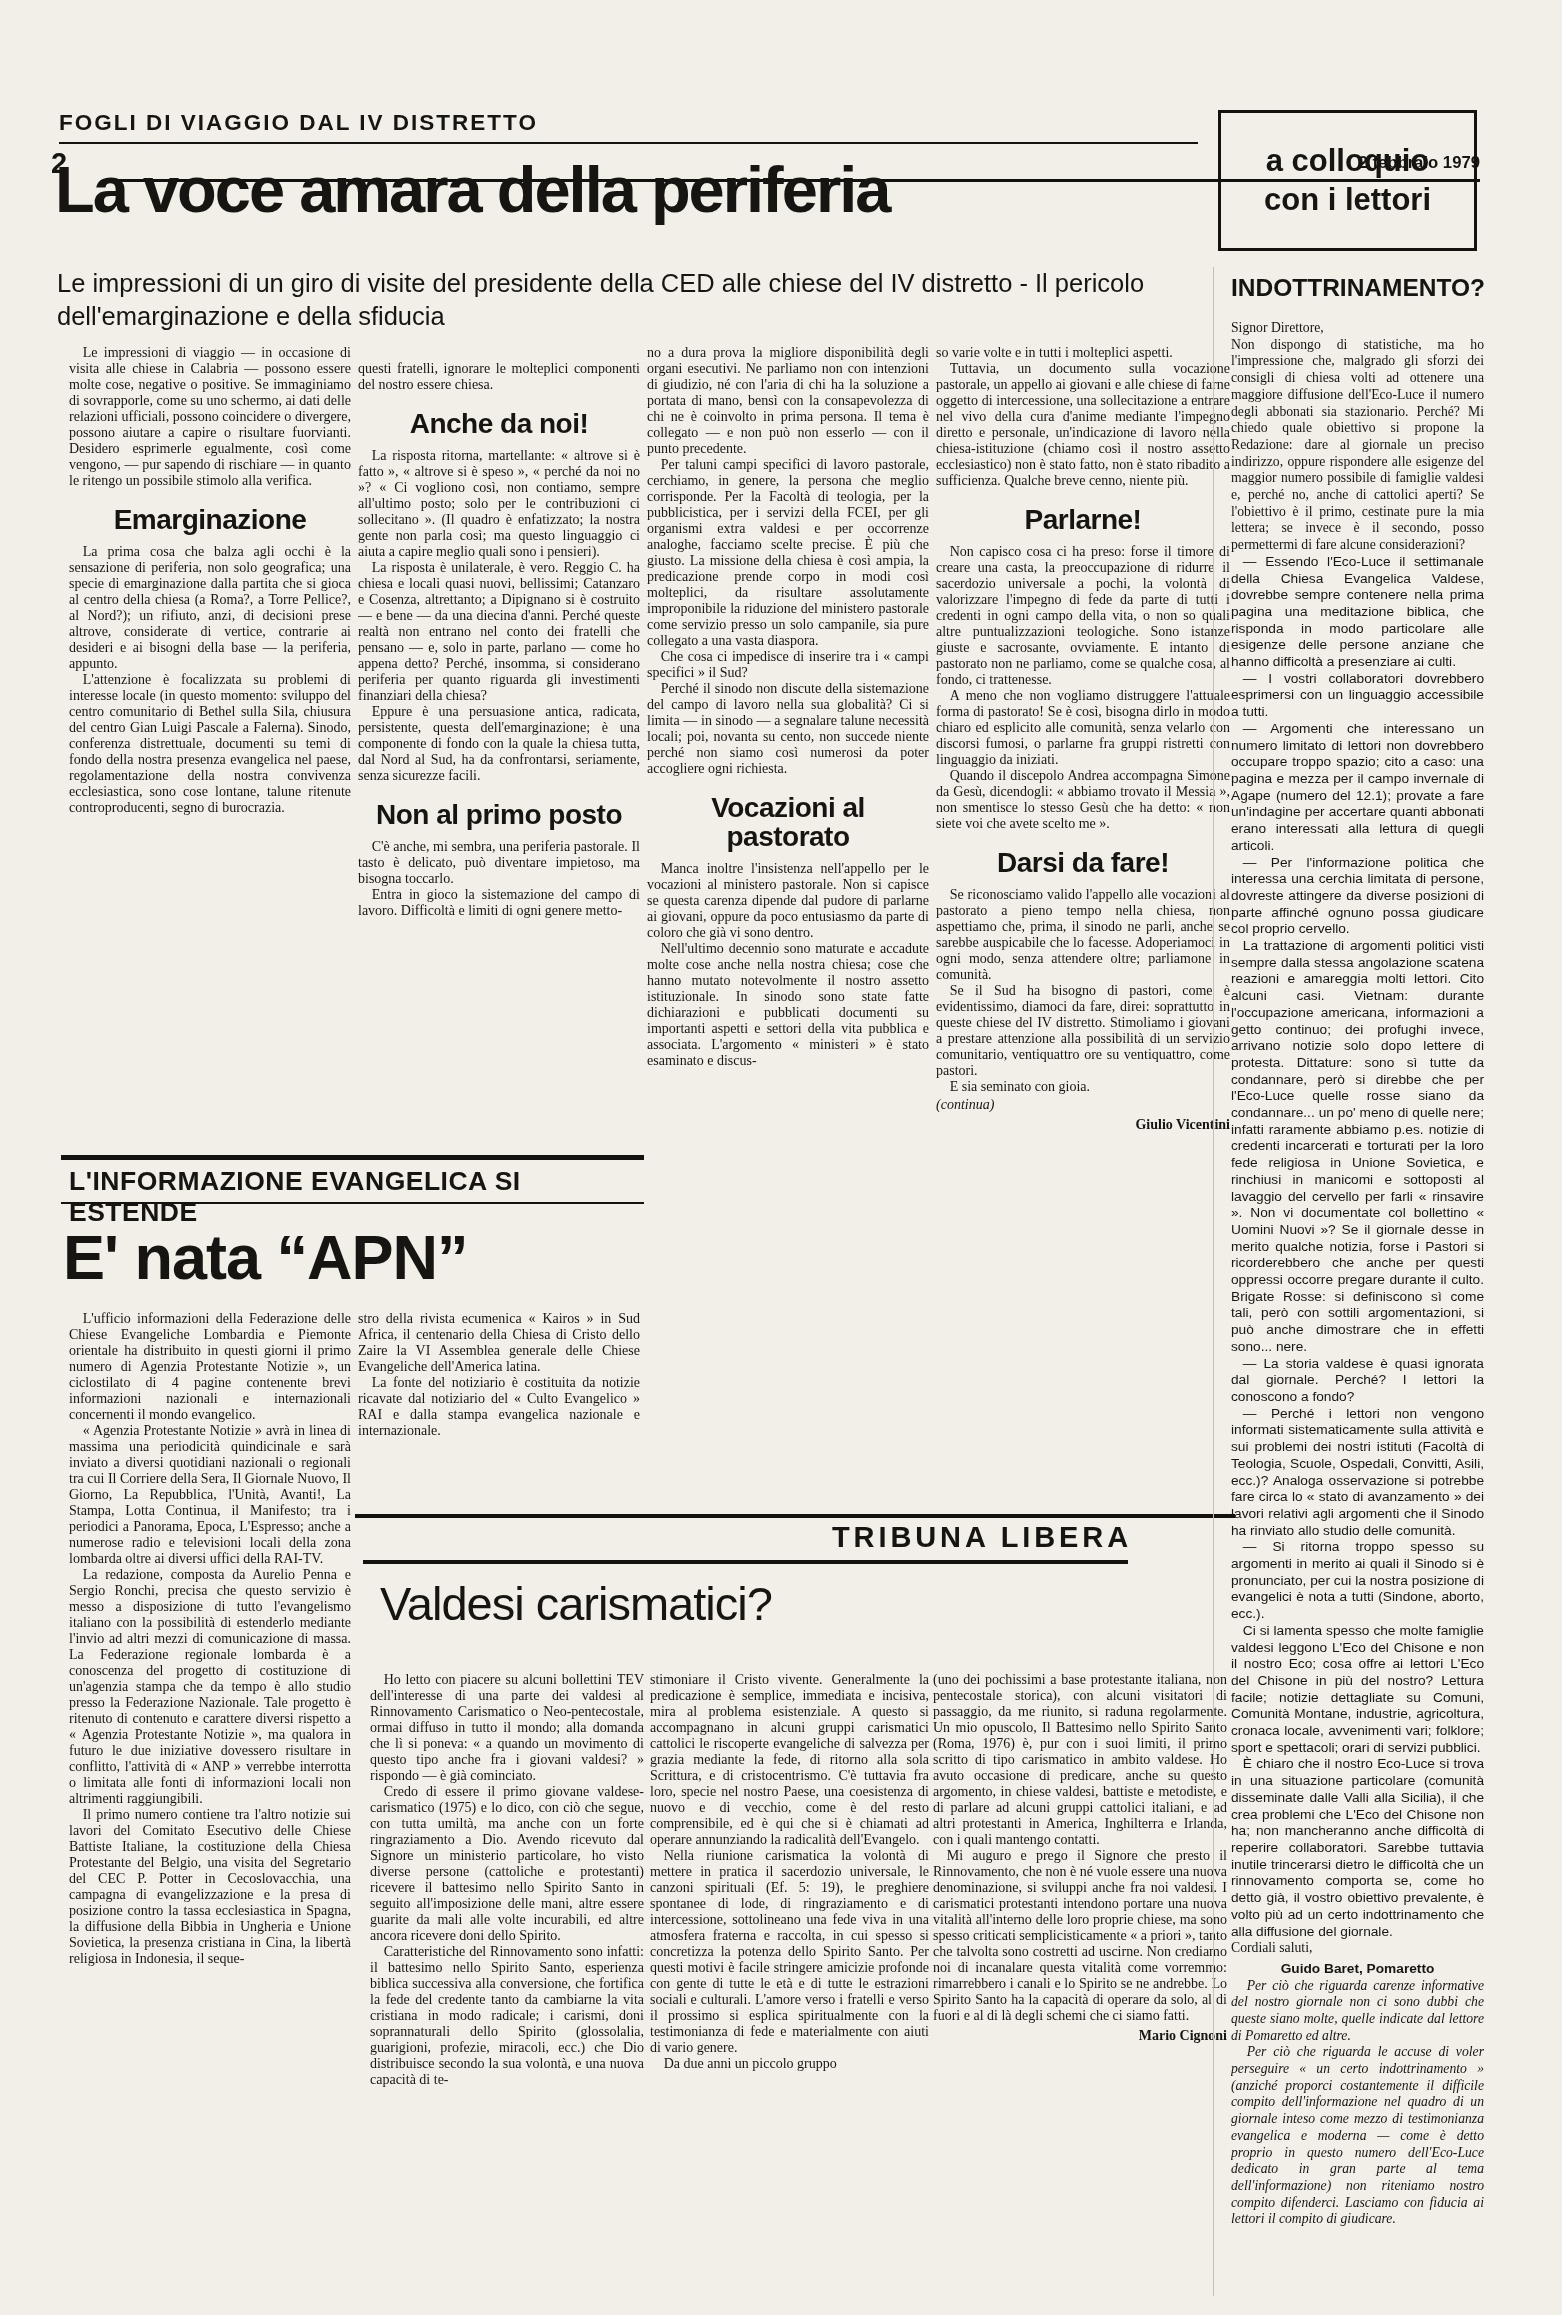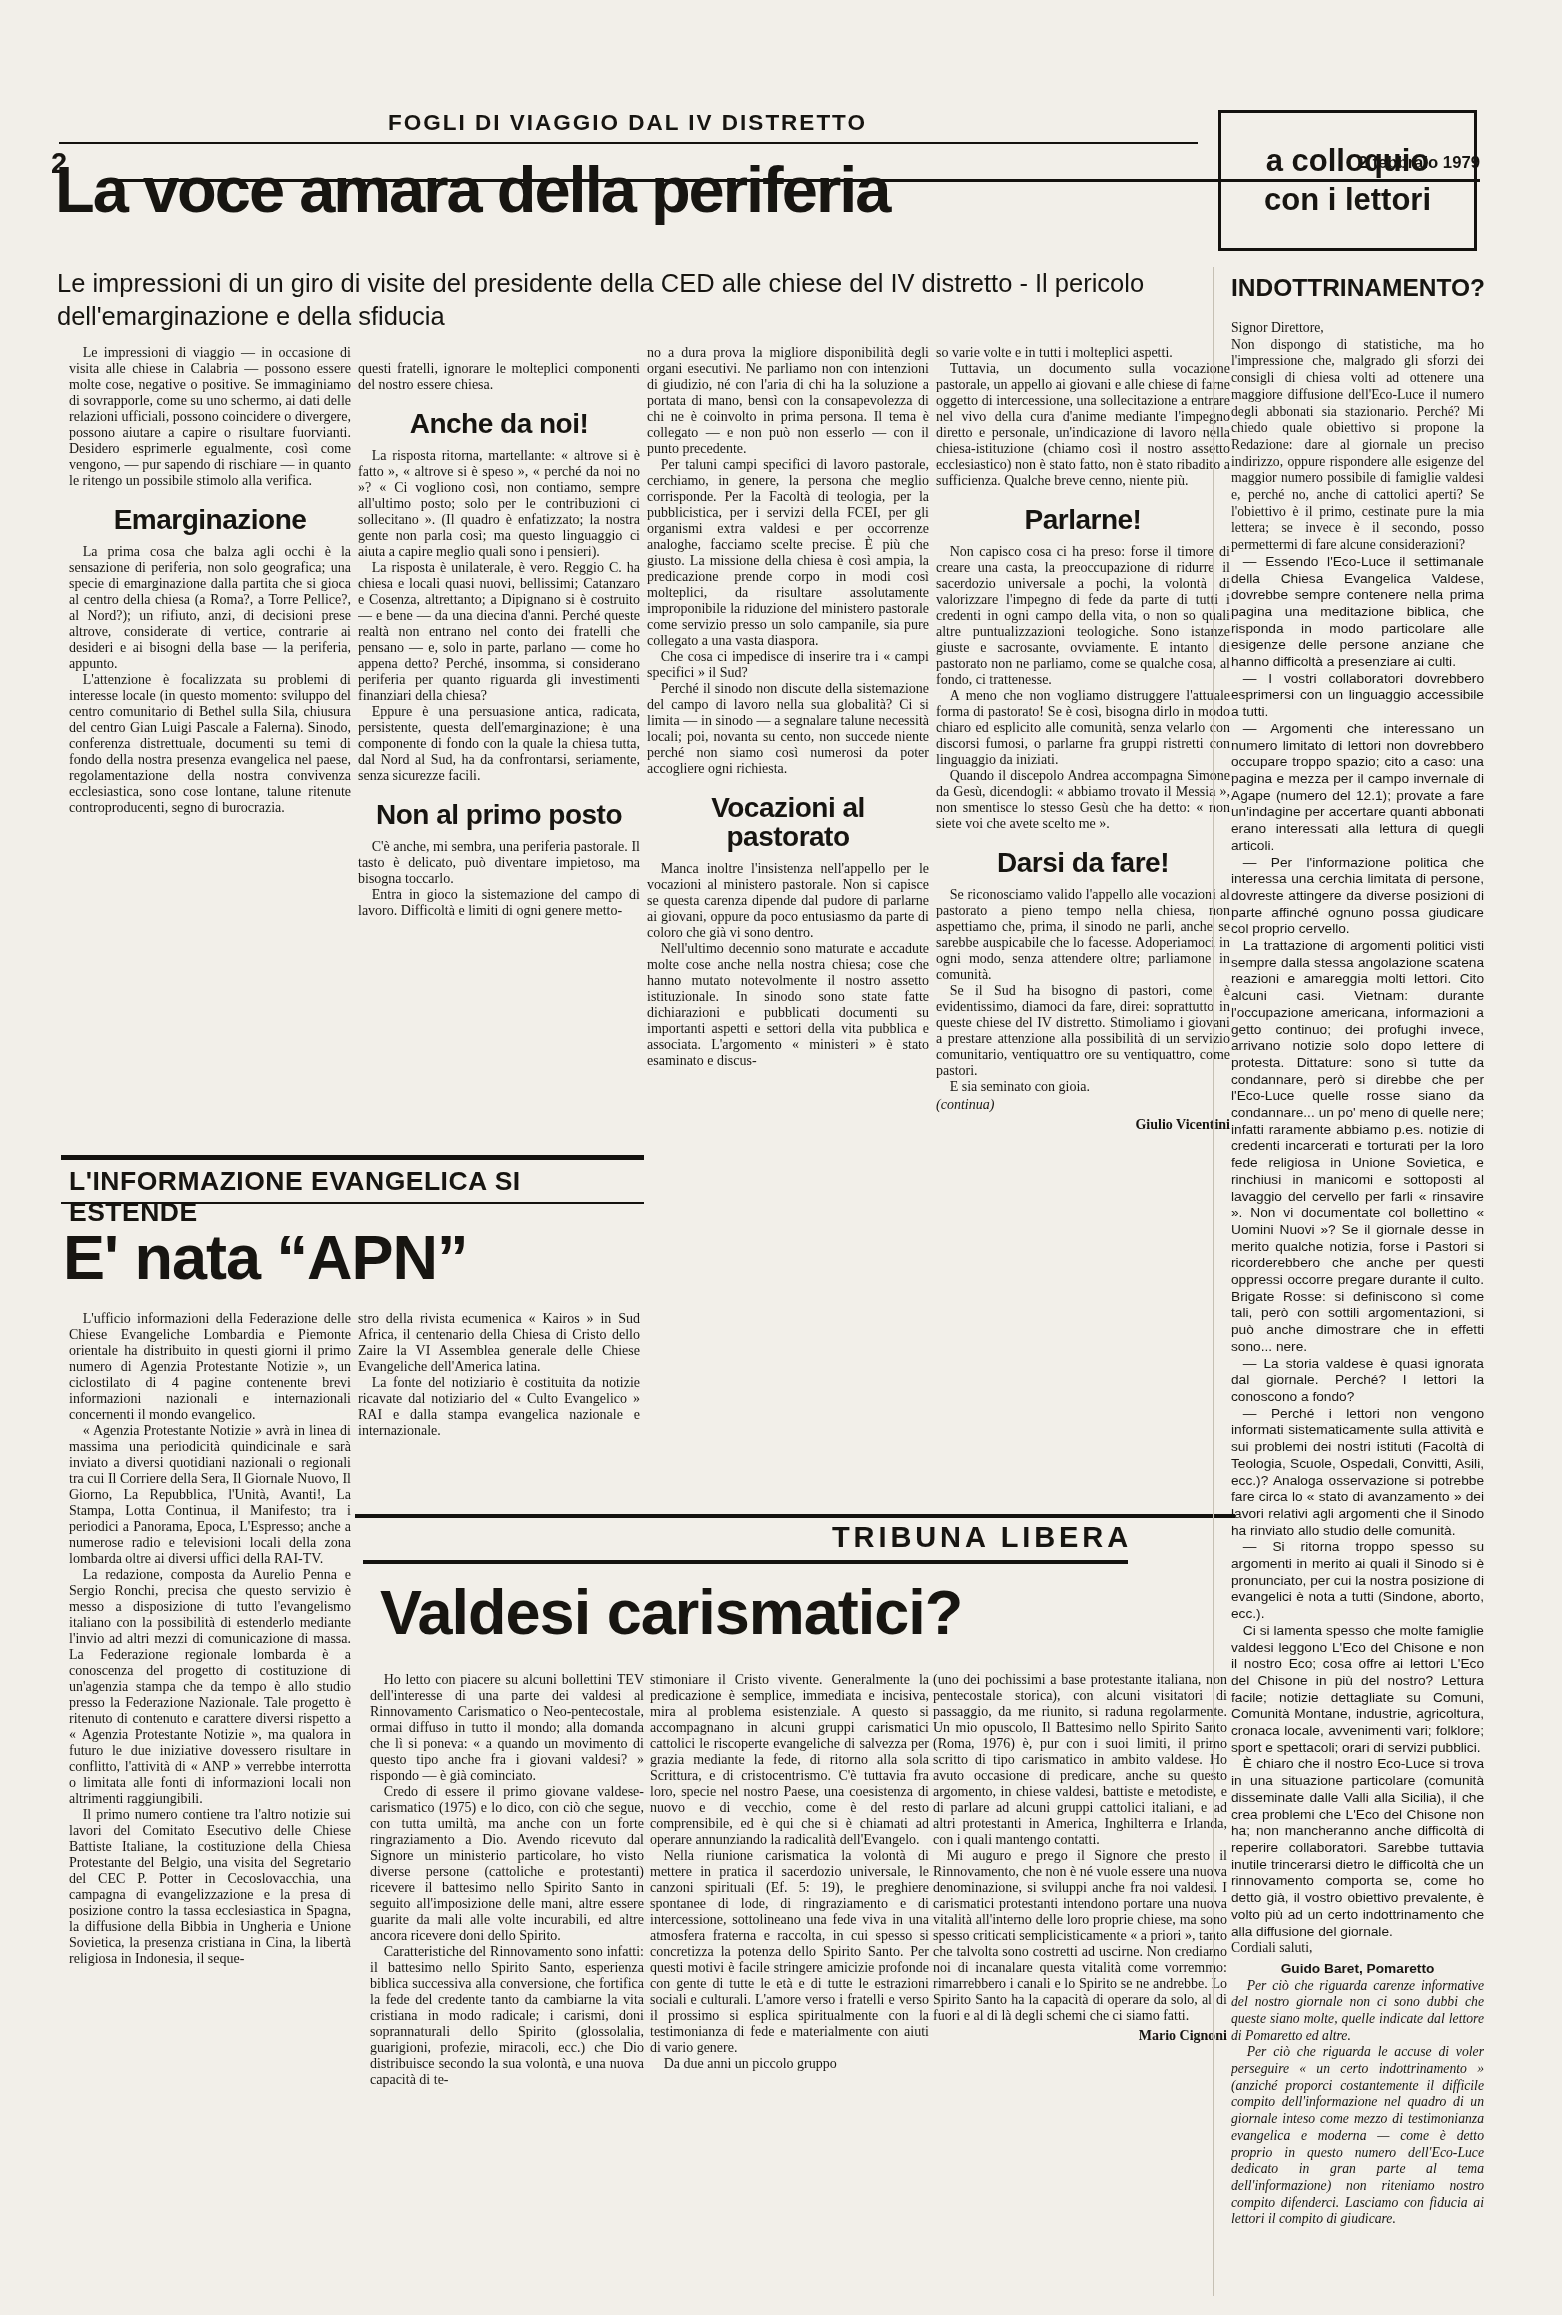--- a/index.html
+++ b/index.html
@@ -3,40 +3,40 @@
 <meta charset="utf-8">
 <style>
   html,body{margin:0;padding:0;background:#8a8a8a;}
   .page{position:relative;width:1562px;height:2315px;background:#f2efe9;color:#171511;overflow:hidden;
         font-family:"Liberation Serif",serif;}
   .abs{position:absolute;}
   .rule{background:#14120f;}
   
   .pagenum{font-family:"Liberation Sans",sans-serif;font-weight:bold;font-size:29px;}
   .issuedate{font-family:"Liberation Sans",sans-serif;font-weight:bold;font-size:16.7px;text-align:right;}
-  .kicker{font-family:"Liberation Sans",sans-serif;font-weight:bold;font-size:22.5px;letter-spacing:2px;text-align:center;}
+  .kicker{font-family:"Liberation Sans",sans-serif;font-weight:bold;font-size:22.5px;letter-spacing:2px;text-align:left;}
   .headline{font-family:"Liberation Sans",sans-serif;font-weight:bold;font-size:65px;letter-spacing:-2px;line-height:1.0;white-space:nowrap;}
   .subtitle{font-family:"Liberation Sans",sans-serif;font-size:25.5px;line-height:1.3;}
   .collbox{border:3.9px solid #14120f;text-align:center;font-family:"Liberation Sans",sans-serif;
            font-weight:bold;font-size:31px;line-height:1.25;display:flex;flex-direction:column;justify-content:center;}
   
   .col{overflow:hidden;text-align:justify;font-size:14px;line-height:16px;}
   .col .para{margin:0;text-indent:13.7px;}
   .col .para.noind{text-indent:0;font-family:Liberation Serif, serif;}
   .col .subhead{font-family:"Liberation Sans",sans-serif;font-weight:bold;font-size:28px;line-height:1.05;
                 margin:15.7px 0 9.8px 0;text-align:center;letter-spacing:-0.5px;}
   .col .sig{margin:3.9px 0 0 0;font-weight:bold;text-align:right;text-indent:0;}
   .col .cont{margin:2px 0 0 0;font-style:italic;text-indent:0;}
   .col .ital{margin:0;font-style:italic;font-family:"Liberation Serif",serif;text-indent:15.7px;}
   
   .apnlabel{font-family:"Liberation Sans",sans-serif;font-weight:bold;font-size:26.5px;letter-spacing:0.5px;}
   .apnheadline{font-family:"Liberation Sans",sans-serif;font-weight:bold;font-size:63px;letter-spacing:-1px;white-space:nowrap;}
   
   .triblabel{font-family:"Liberation Sans",sans-serif;font-weight:bold;font-size:29px;letter-spacing:3.9px;text-align:right;}
-  .valheadline{font-family:"Liberation Sans",sans-serif;font-weight:bold;font-size:63px;letter-spacing:-1px;white-space:nowrap;}
+  .valheadline{font-family:"Liberation Sans",sans-serif;font-weight:normal;font-size:47px;letter-spacing:-1px;white-space:nowrap;}
   
   .lettersheading{font-family:"Liberation Sans",sans-serif;font-weight:bold;font-size:24.5px;}
   .letters{font-family:"Liberation Sans",sans-serif;font-size:13.7px;line-height:16.7px;}
   .letters .para{text-indent:11.8px;}
   .letters .sig{text-align:center;}
   .vdiv{background:#c6c0b4;}
 </style>
 </head>
 <body>
 

